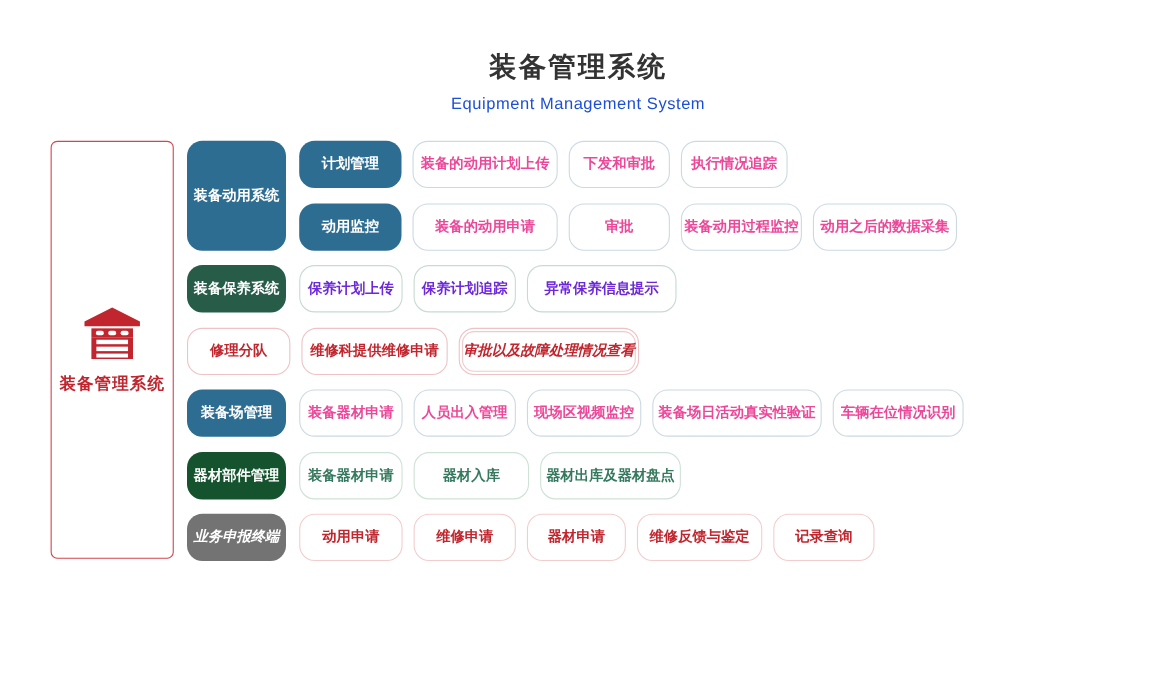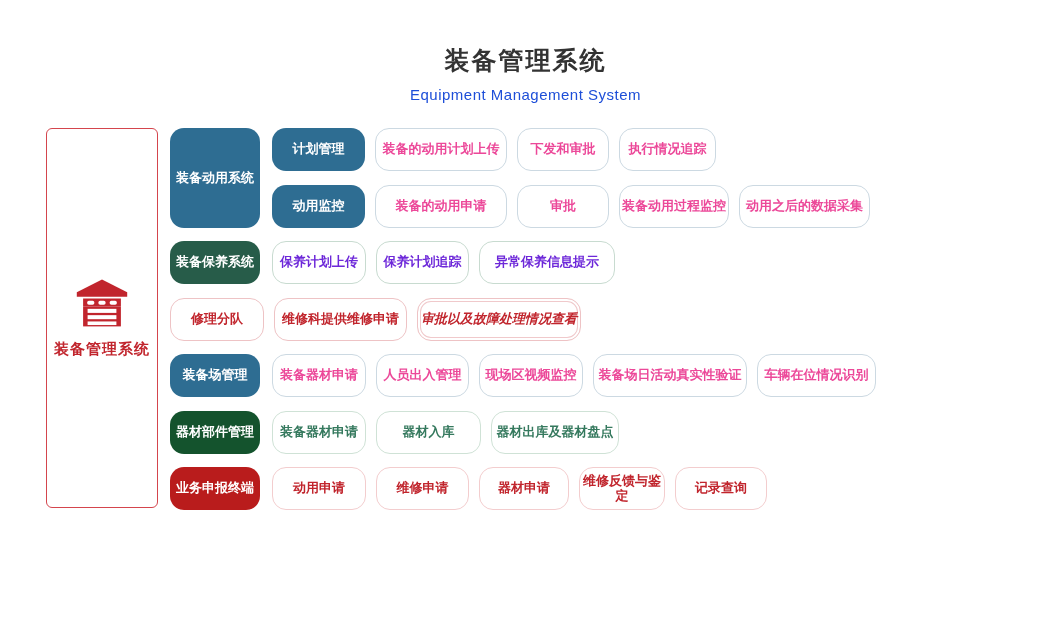--- a/index.html
+++ b/index.html
@@ -30,21 +30,21 @@
   .head { width:93px; color:#fff; }
   .item { background:#fff; border:1px solid #ddd; }
   .subcol { display:flex; flex-direction:column; gap:13.5px; }
   .subrow { display:flex; gap:10px; }
 
   
   .bg-blue { background:#2e6d92; }
   .bg-dark-green { background:#275c49; }
   .bg-red { background:#c1252d; }
   .bg-green { background:#14532d; }
-  .bg-dark-red { background:#b91c1c; }
+  .bg-dark-red { background:#737373;font-style:italic; }
 
   .it-blue { color:#ec4899; border-color:#ccd9e2; }
   .it-dark-green { color:#6d28d9; border-color:#c8dbd0; }
   .it-red { color:#c1252d; border-color:#eec3c5; }
   .it-green { color:#35795e; border-color:#cfe2d6; }
   .it-dark-red { color:#c1252d; border-color:#f3cdce; }
 
   .dbl { box-shadow: inset 0 0 0 2px #fff, inset 0 0 0 3px #f0c9cb; font-style: italic; }
 
   .garage-svg { display:block; }
@@ -128,19 +128,19 @@
         <div class="item it-green" style="width:94px">装备器材申请</div>
         <div class="item it-green" style="width:105px">器材入库</div>
         <div class="item it-green" style="width:128px">器材出库及器材盘点</div>
       </div>
 
       <div class="row">
         <div class="cat bg-dark-red">业务申报终端</div>
         <div class="item it-dark-red" style="width:94px">动用申请</div>
         <div class="item it-dark-red" style="width:93px">维修申请</div>
         <div class="item it-dark-red" style="width:90px">器材申请</div>
-        <div class="item it-dark-red" style="width:86px">维修反馈与鉴定</div>
+        <div class="item it-dark-red" style="width:114px">维修反馈与鉴定</div>
         <div class="item it-dark-red" style="width:92px">记录查询</div>
       </div>
 
     </div>
   </div>
 </div>
 
 </body></html>

